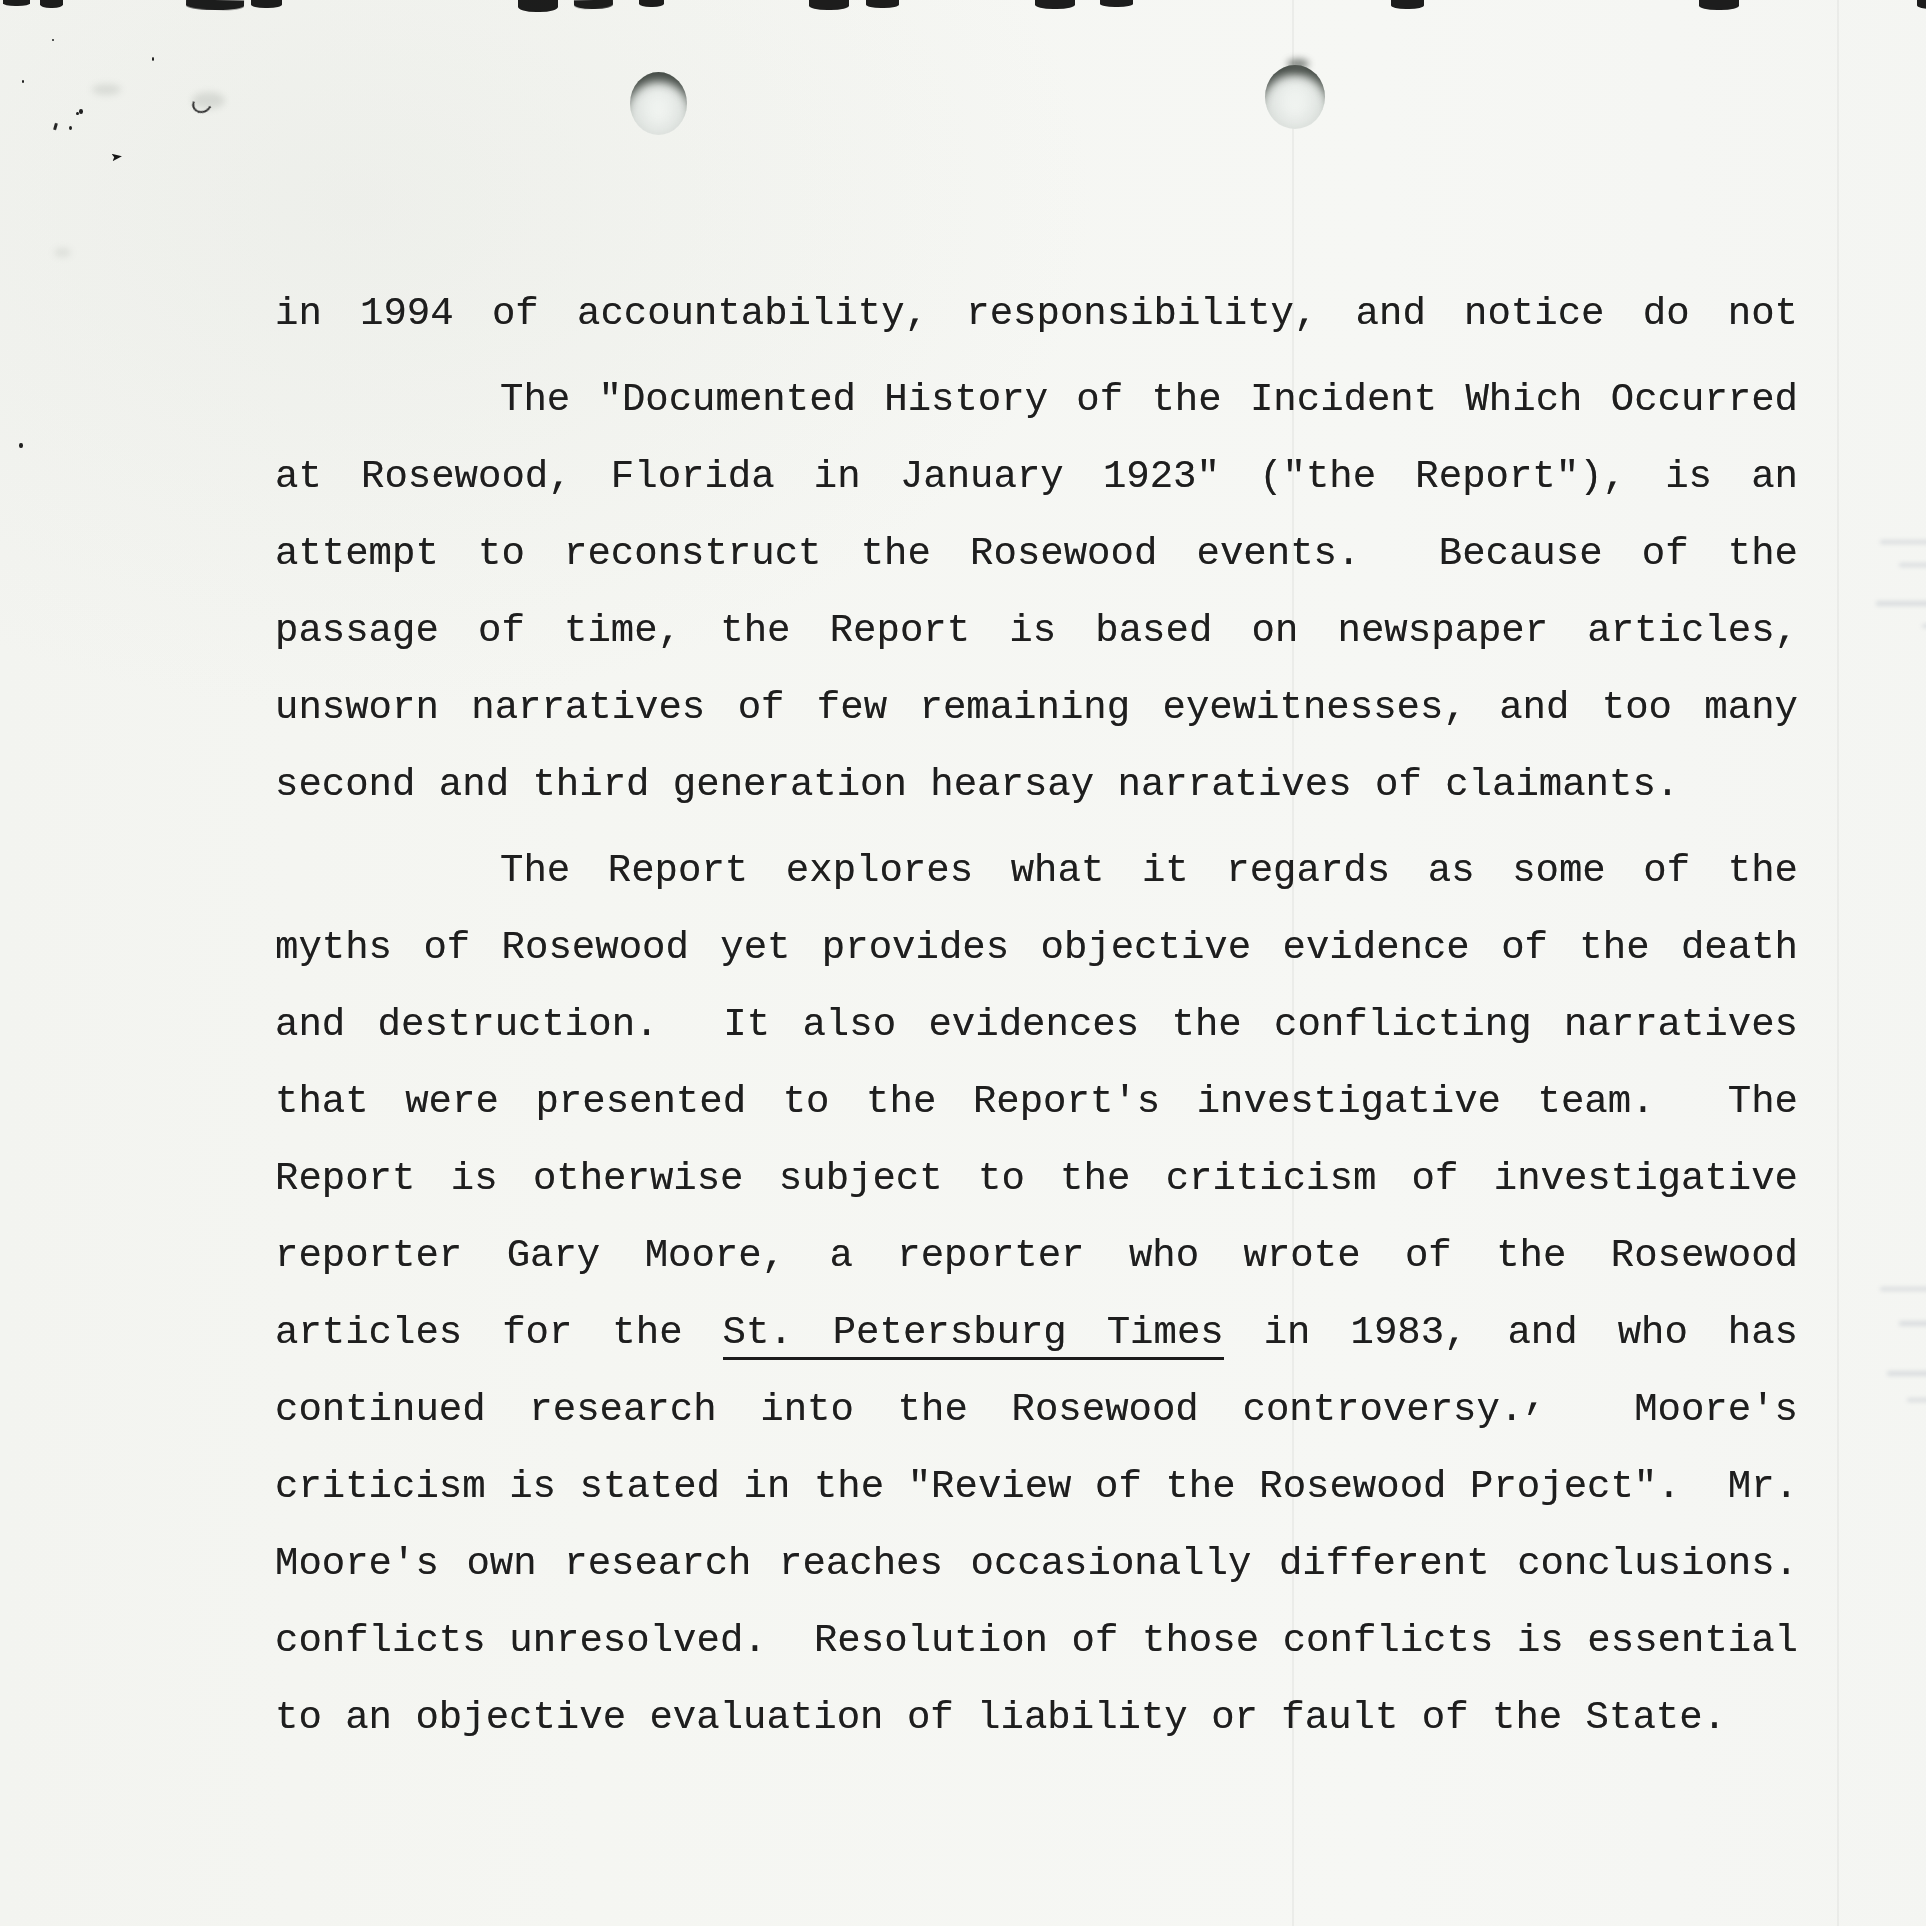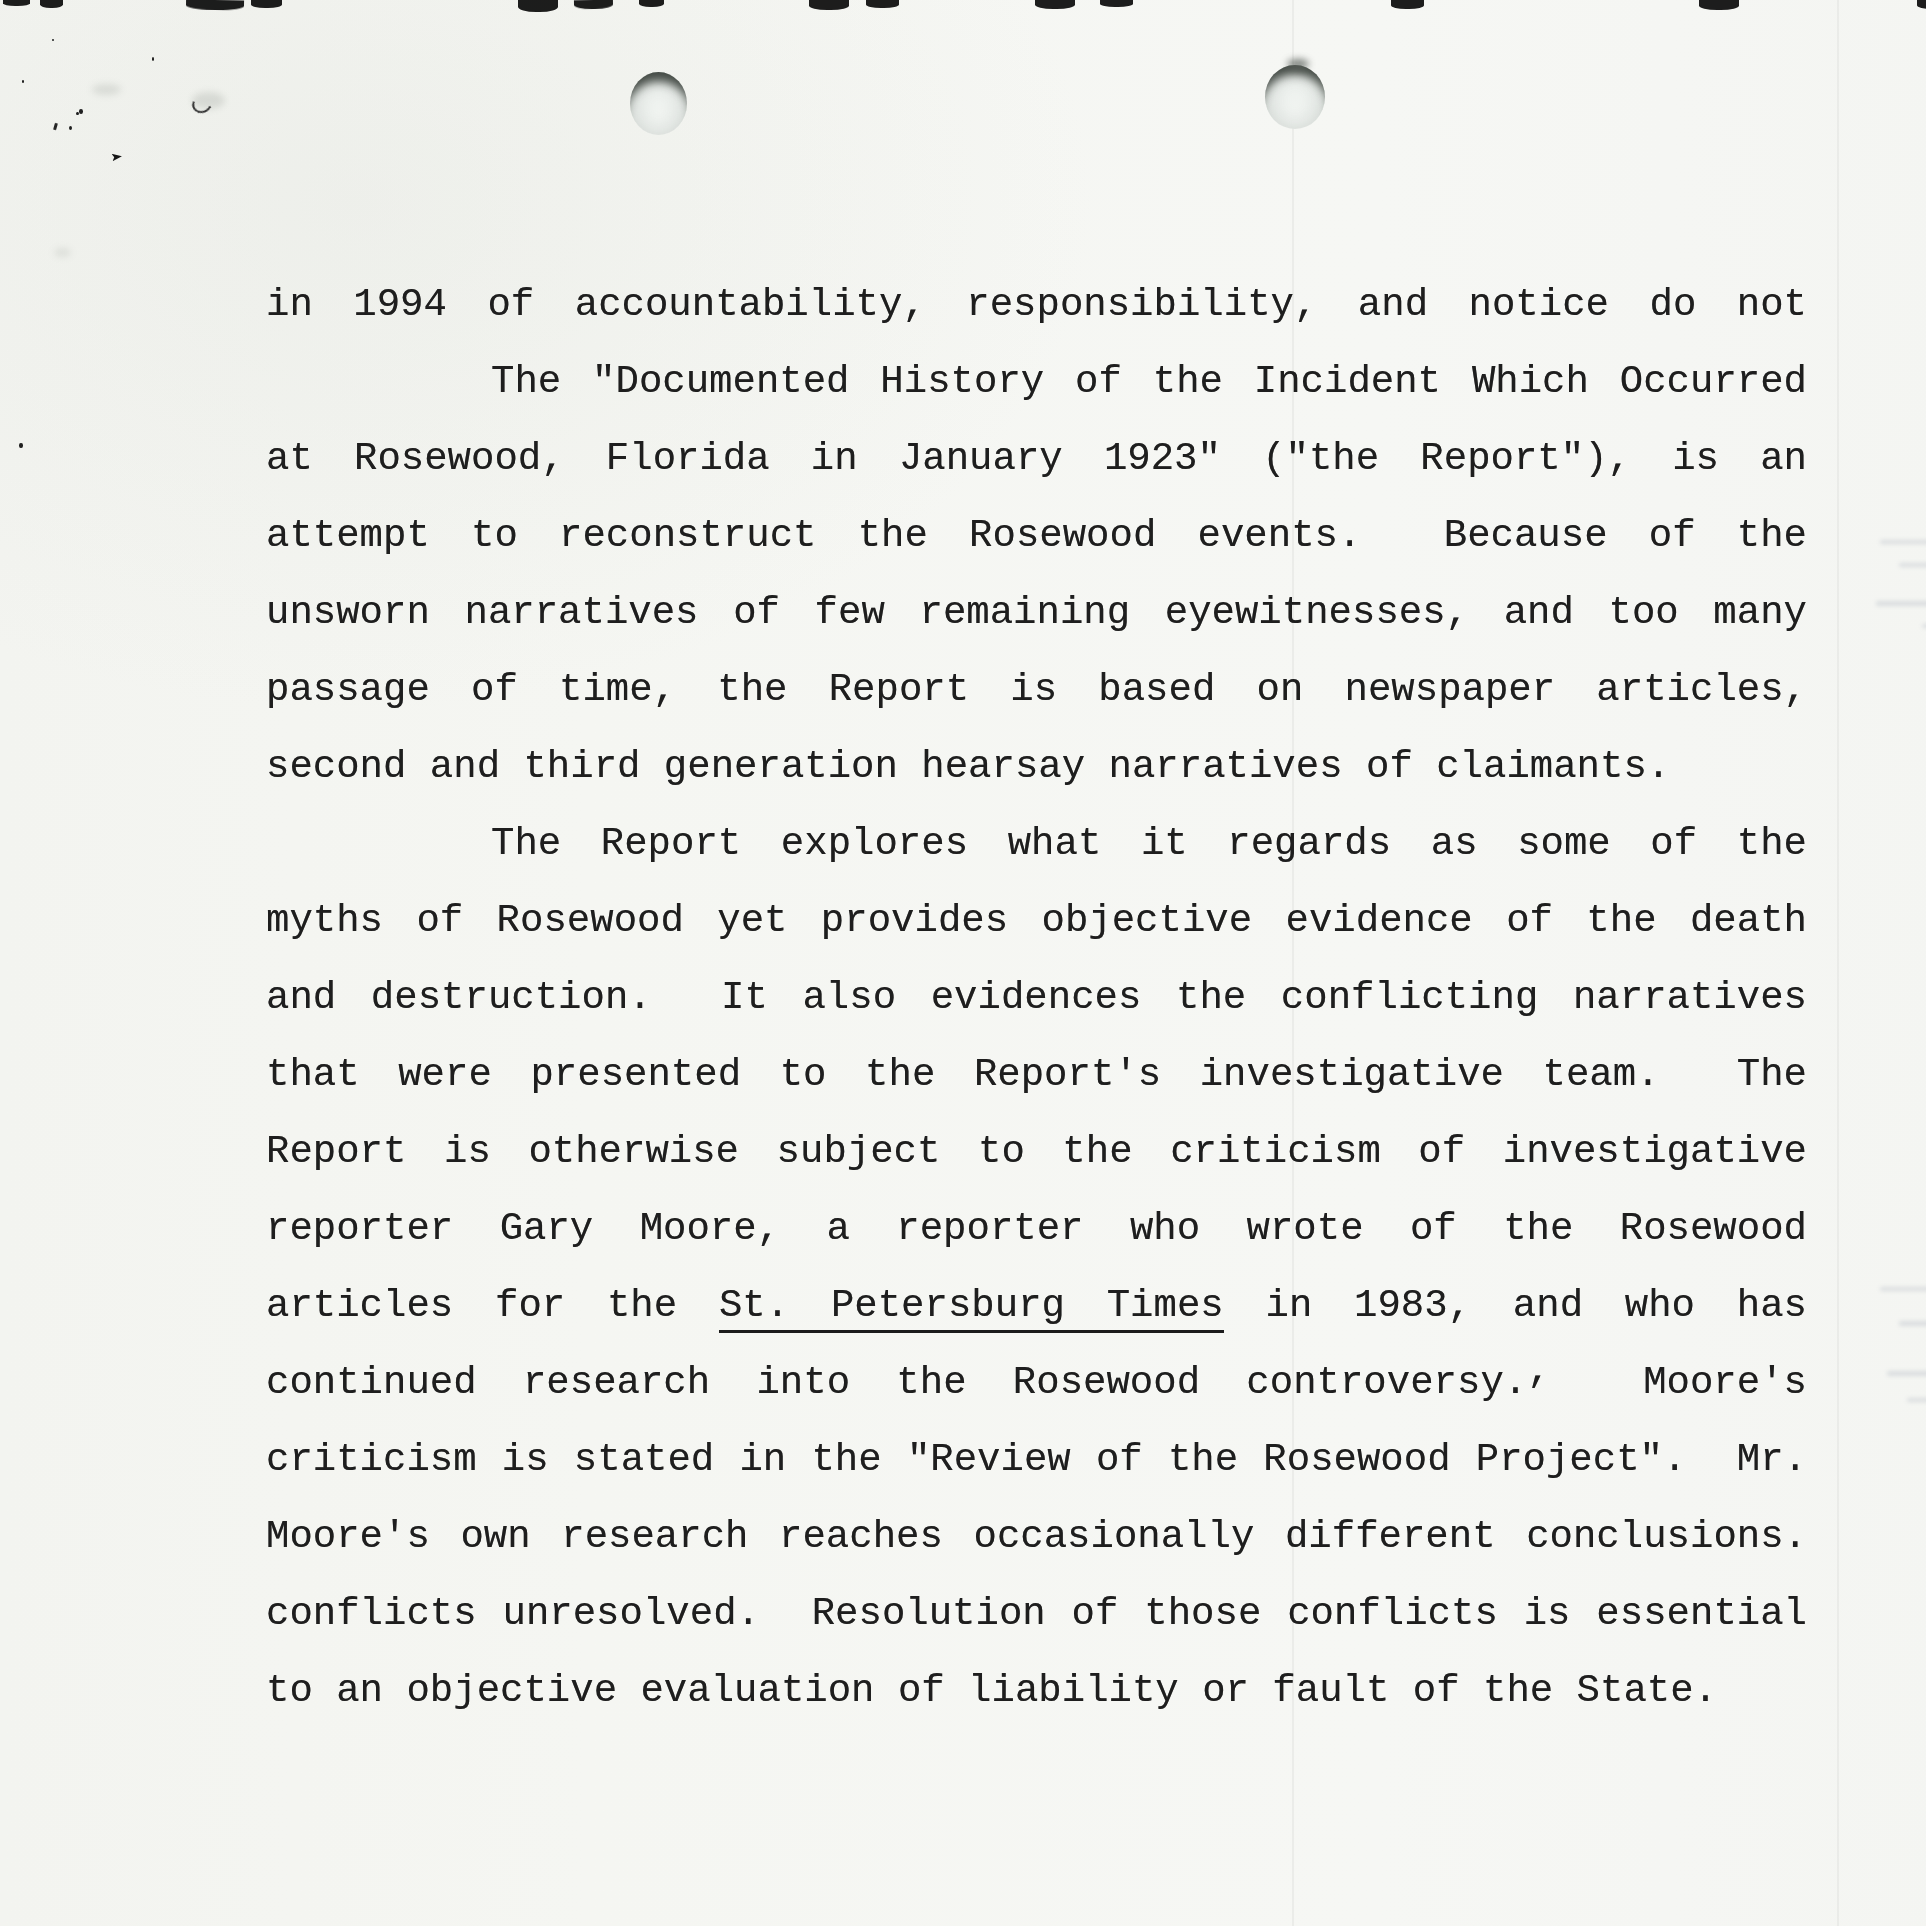--- a/index.html
+++ b/index.html
@@ -19,21 +19,21 @@
   .streak{position:absolute;top:0;bottom:0;pointer-events:none;}
   .streak.s1{left:1292px;width:1.9px;background:rgba(140,150,140,0.10);}
   .streak.s2{left:1837px;width:2.3px;background:rgba(145,152,146,0.10);}
   
   .doc-text{
     position:absolute;left:266px;top:267px;width:1541px;
     font-size:39px;line-height:77px;color:#1e1e1e;
     text-shadow:0 0 0.4px rgba(25,25,25,0.55);
     letter-spacing:0;
   }
-  .para{margin:0;}
+  .para{margin:9px;}
   .line{white-space:normal;text-align:left;}
   .line.just{text-align:justify;text-align-last:justify;}
   .line.indent{padding-left:225px;}
   .u{border-bottom:3.5px solid #1c1c1c;padding-bottom:2.3px;}
   .raised{position:relative;top:-0.30em;}
   
   .hole{
     position:absolute;border-radius:50%;
     background:radial-gradient(ellipse at 50% 64%, #f1f4f1 0%, #edf1ee 52%, #e8ede9 76%, rgba(232,237,233,0.0) 100%);
     box-shadow:inset 0 15.4px 10px -6.2px rgba(58,64,59,0.92), inset 0 3.9px 23px rgba(110,120,112,0.28);
@@ -119,22 +119,22 @@
   </div>
 
   <div class="doc-text">
       <div class="para">
         <div class="line just"><span>in 1994 of accountability, responsibility, and notice do not</span></div>
       </div>
       <div class="para">
         <div class="line indent just"><span>The "Documented History of the Incident Which Occurred</span></div>
         <div class="line just"><span>at Rosewood, Florida in January 1923" ("the Report"), is an</span></div>
         <div class="line just"><span>attempt to reconstruct the Rosewood events.&nbsp; Because of the</span></div>
+        <div class="line just"><span>passage of time, the Report is based on newspaper articles,</span></div>
         <div class="line just"><span>unsworn narratives of few remaining eyewitnesses, and too many</span></div>
-        <div class="line just"><span>passage of time, the Report is based on newspaper articles,</span></div>
         <div class="line"><span>second and third generation hearsay narratives of claimants.</span></div>
       </div>
       <div class="para">
         <div class="line indent just"><span>The Report explores what it regards as some of the</span></div>
         <div class="line just"><span>myths of Rosewood yet provides objective evidence of the death</span></div>
         <div class="line just"><span>and destruction.&nbsp; It also evidences the conflicting narratives</span></div>
         <div class="line just"><span>that were presented to the Report's investigative team.&nbsp; The</span></div>
         <div class="line just"><span>Report is otherwise subject to the criticism of investigative</span></div>
         <div class="line just"><span>reporter Gary Moore, a reporter who wrote of the Rosewood</span></div>
         <div class="line just"><span>articles for the </span><span class="u">St. Petersburg Times</span><span> in 1983, and who has</span></div>

